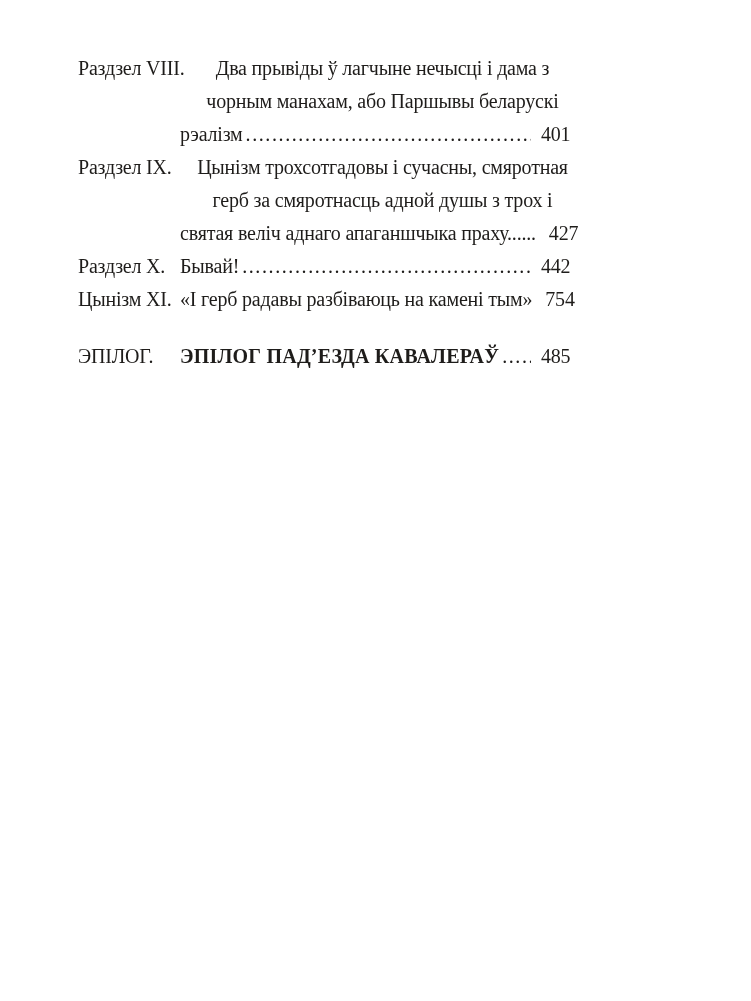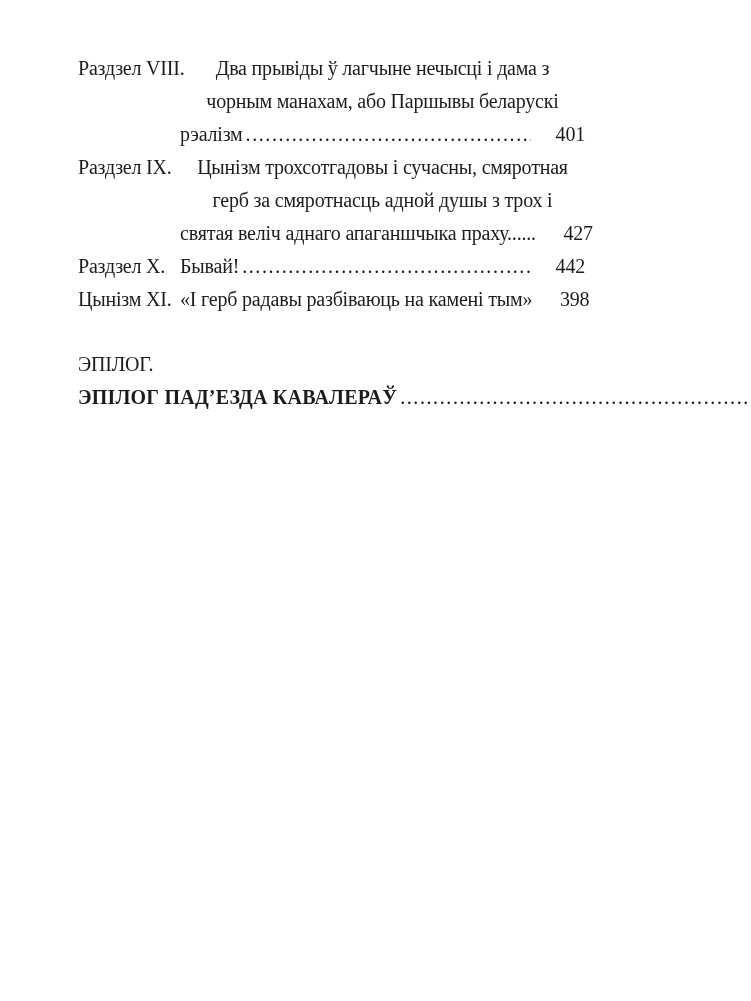--- a/index.html
+++ b/index.html
@@ -59,26 +59,25 @@
     overflow: hidden;
     white-space: nowrap;
     letter-spacing: 1.6px;
     padding-left: 3px;
     margin-right: 10px;
     font-weight: normal;
   }
   .num {
     width: 44px;
     flex-shrink: 0;
-    text-align: right;
+    text-align: left;
     white-space: nowrap;
   }
   .entry.epilogue {
-    margin-top: 32px;
-    flex-direction: column;
+    margin-top: 24px;
   }
   .entry.epilogue .t {
     font-weight: bold;
     letter-spacing: 0.2px;
   }
 </style>
 </head>
 <body>
 
 <div class="page">
@@ -120,21 +119,21 @@
         </div>
       </div>
     </div>
 
     <div class="entry">
       <div class="label">Цынізм XI.</div>
       <div class="body">
         <div class="lastline">
           <span class="t">«І герб радавы разбіваюць на камені тым»</span>
           <span class="leader"></span>
-          <span class="num">398</span>
+          <span class="num">754</span>
         </div>
       </div>
     </div>
 
     <div class="entry epilogue">
       <div class="label">ЭПІЛОГ.</div>
       <div class="body">
         <div class="lastline">
           <span class="t">ЭПІЛОГ ПАД’ЕЗДА КАВАЛЕРАЎ</span>
           <span class="leader">..................................................................................................................................</span>

